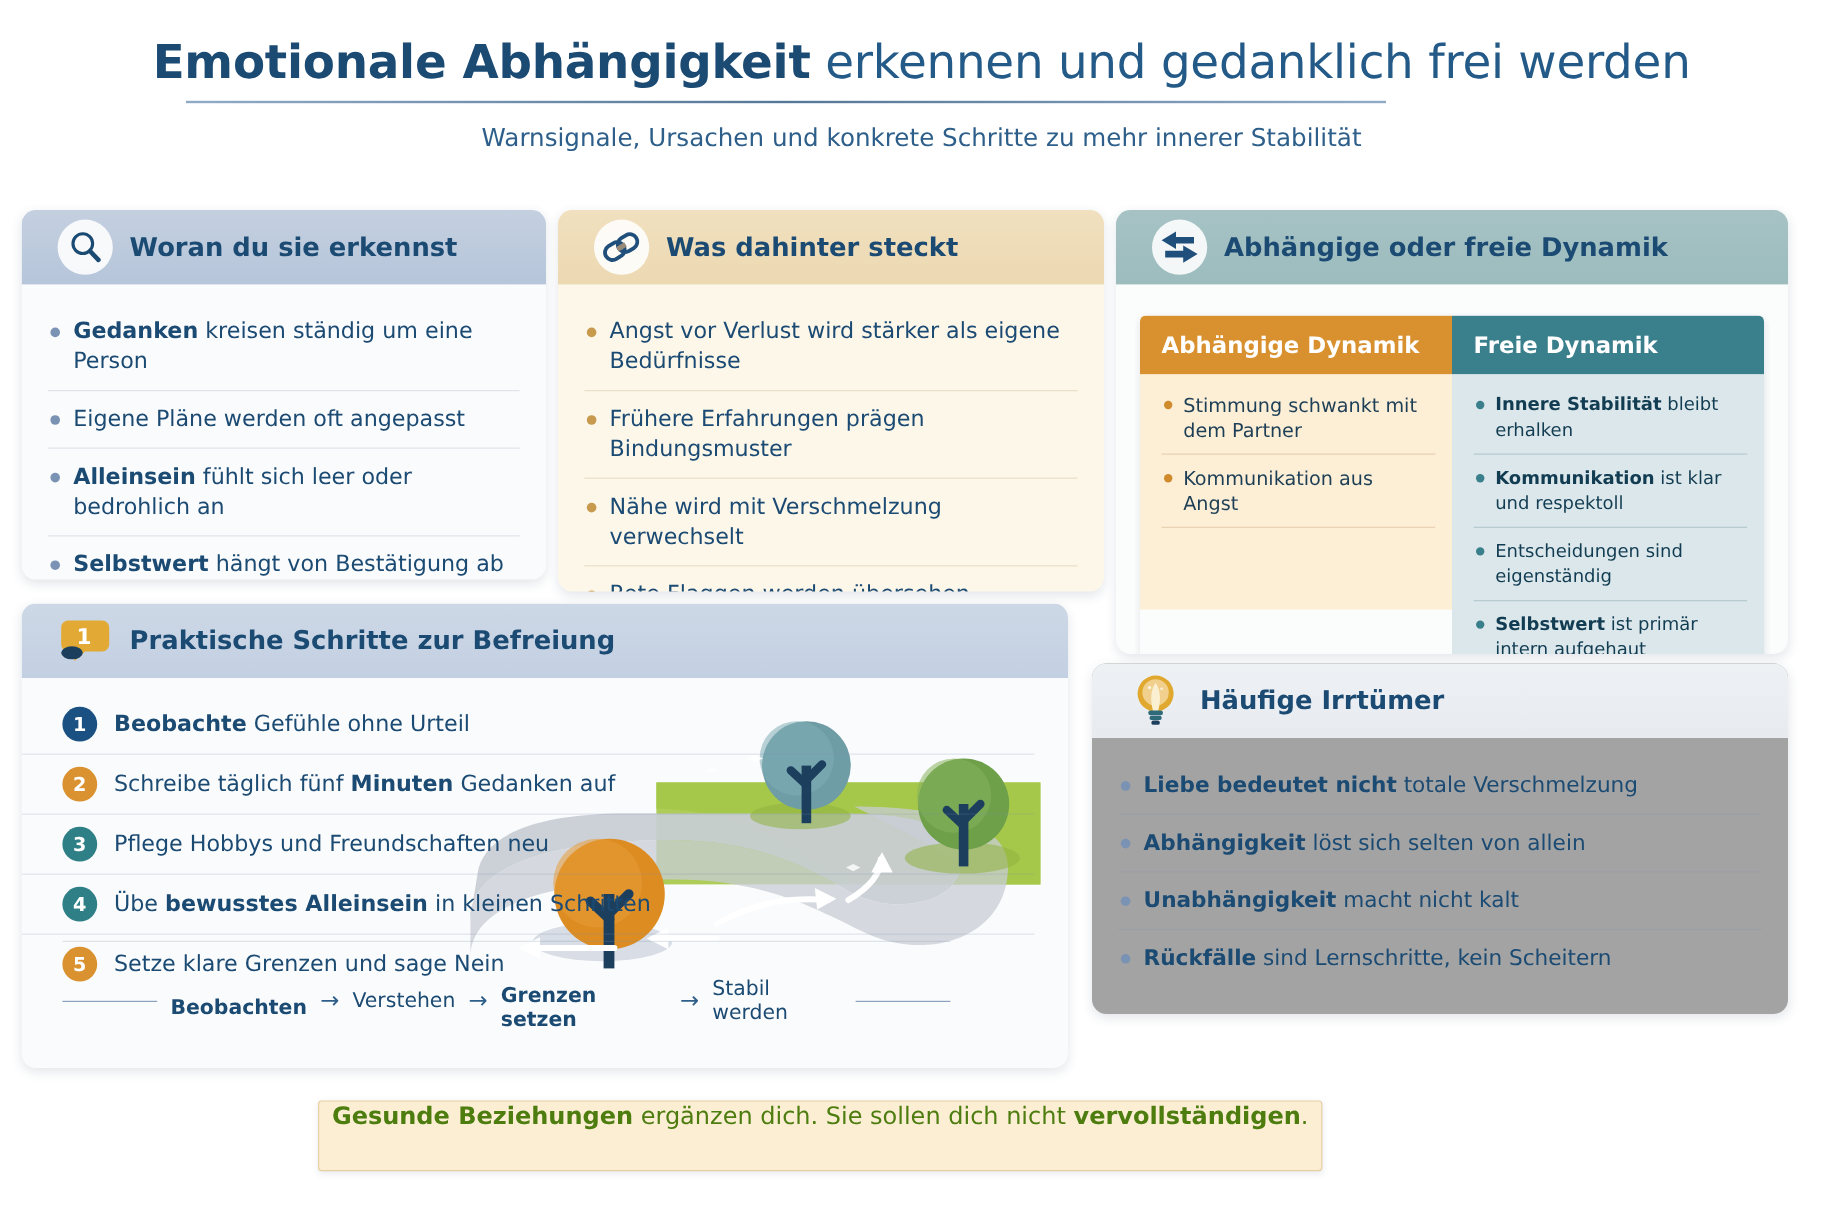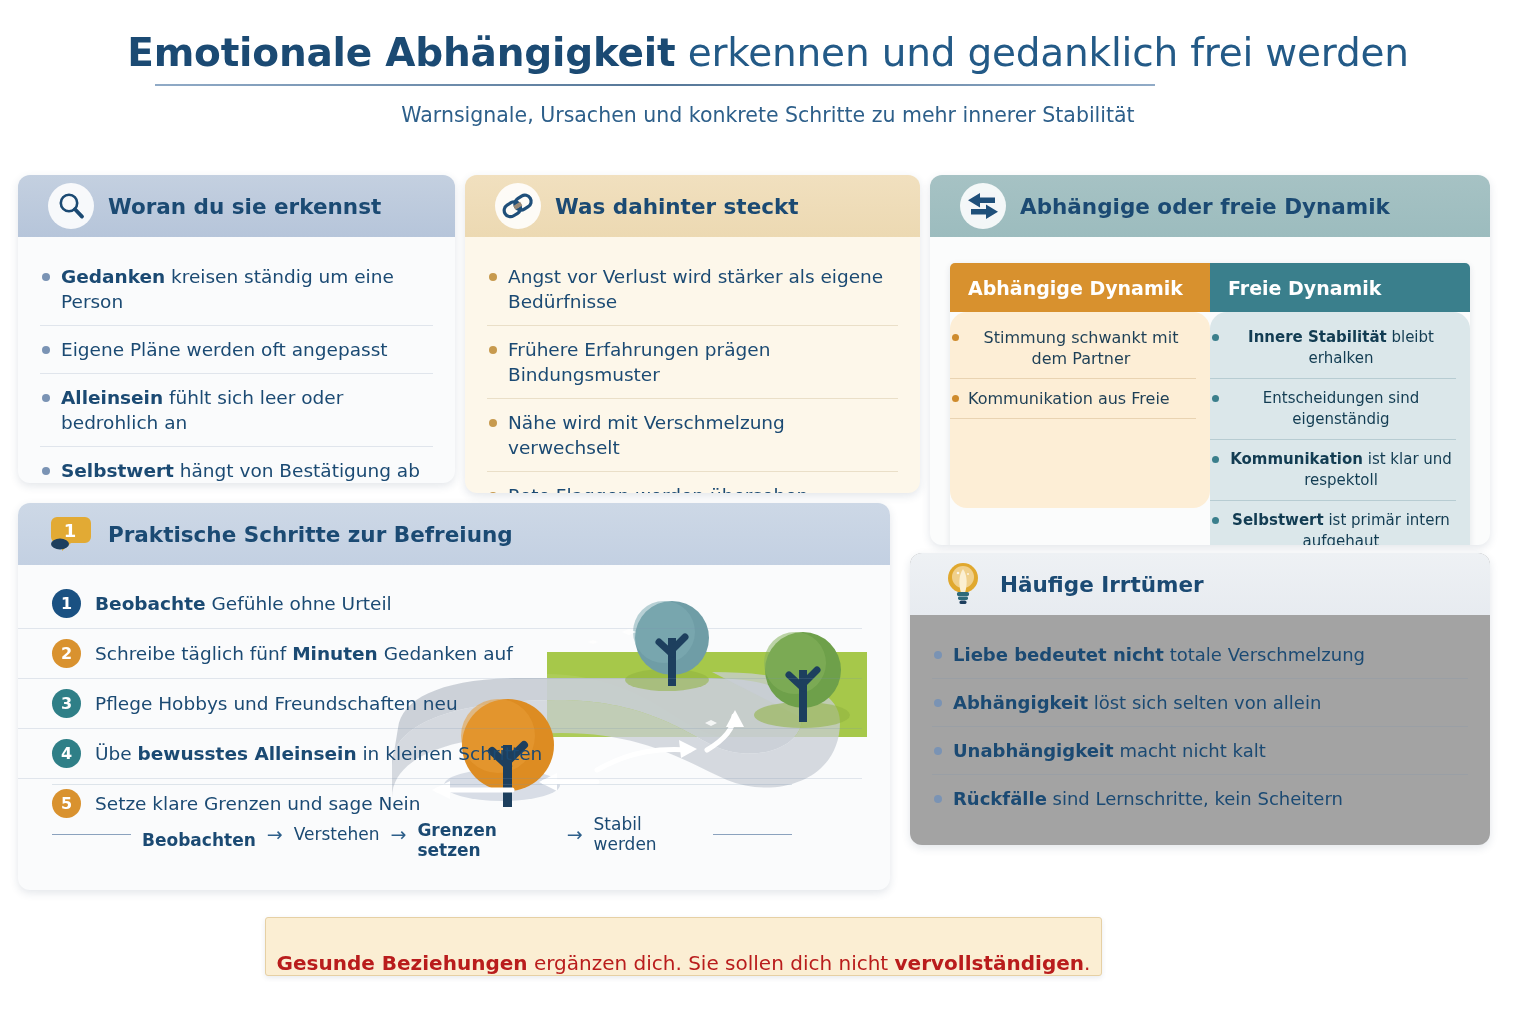--- a/index.html
+++ b/index.html
@@ -77,30 +77,30 @@
   #card-causes .dot{background:#c79a4e;}
 
   
   #card-dynamic{left:930px;top:175px;width:560px;height:370px;background:#fbfcfc;}
   #card-dynamic .card-head{background:linear-gradient(180deg,#a6c2c4,#9cbcbe);}
   .cmp{
     position:absolute;left:20px;top:88px;width:520px;
     display:flex;border-radius:5px;overflow:hidden;
     box-shadow:0 2px 6px rgba(40,60,90,.12);
   }
-  .cmp-col{width:50%;text-align:center;}
+  .cmp-col{width:50%;}
   .cmp-h{
     height:49px;display:flex;align-items:center;padding:0 18px;
     font-size:19px;font-weight:bold;color:#ffffff;white-space:nowrap;
   }
   .cmp-col.dep .cmp-h{background:#d8912e;}
   .cmp-col.free .cmp-h{background:#3a7f8c;}
   .cmp-col.dep .cmp-body{background:#fdeed6;}
   .cmp-col.free .cmp-body{background:#dbe7ea;}
-  .cmp-body{padding:6px 14px 10px 0;min-height:180px;border-radius:17px;}
+  .cmp-body{padding:6px 14px 10px 18px;min-height:180px;}
   .cmp-body ul{list-style:none;margin:0;padding:0;}
   .cmp-body li{
     display:flex;align-items:flex-start;gap:9px;
     font-size:16px;line-height:21px;padding:9px 2px;
   }
   .cmp-col.dep li{border-bottom:1px solid rgba(190,150,95,.30);color:#1d3f56;}
   .cmp-col.free li{border-bottom:1px solid rgba(110,145,160,.32);color:#123c52;}
   .cmp-col.dep .dot{background:#cf8b2c;width:7px;height:7px;margin-top:7px;}
   .cmp-col.free .dot{background:#3a7f8c;width:7px;height:7px;margin-top:7px;}
   .cmp-col.free li{font-size:15px;}
@@ -136,22 +136,22 @@
   
   #card-myths{left:910px;top:553px;width:580px;height:292px;background:#a3a3a3;}
   #card-myths .card-head{background:linear-gradient(180deg,#eef1f4,#e7ebf0);}
   #card-myths ul.blist li{font-size:18px;}
 
   
   #footer-banner{
     position:absolute;left:265px;top:917px;width:835px;height:57px;
     background:#fbeed3;border:1px solid #e6d0a4;border-radius:3px;
     box-shadow:0 2px 5px rgba(40,60,90,.10);
-    display:flex;align-items:flex-end;justify-content:center;
-    font-size:20px;color:#b91c1c;white-space:nowrap;
+    display:flex;align-items:flex-start;justify-content:center;
+    font-size:20px;color:#4d7c0f;white-space:nowrap;
   }
 </style>
 </head>
 <body>
 
 <div class="page">
 
   <div class="title">
     <span class="strong">Emotionale Abhängigkeit</span><span class="light"> erkennen und gedanklich frei werden</span>
   </div>
@@ -241,40 +241,40 @@
       <div class="cmp-col dep">
         <div class="cmp-h">Abhängige Dynamik</div>
         <div class="cmp-body">
           <ul>
             <li>
                 <span class="dot"></span>
                 <span><span class="b"></span><span>Stimmung schwankt mit dem Partner</span></span>
               </li>
             <li>
                 <span class="dot"></span>
-                <span><span class="b"></span><span>Kommunikation aus Freie</span></span>
+                <span><span class="b"></span><span>Kommunikation aus Angst</span></span>
               </li>
           </ul>
         </div>
       </div>
       <div class="cmp-col free">
         <div class="cmp-h">Freie Dynamik</div>
         <div class="cmp-body">
           <ul>
             <li>
                 <span class="dot"></span>
                 <span><span class="b">Innere Stabilität</span><span> bleibt erhalken</span></span>
               </li>
             <li>
                 <span class="dot"></span>
+                <span><span class="b">Kommunikation</span><span> ist klar und respektoll</span></span>
+              </li>
+            <li>
+                <span class="dot"></span>
                 <span><span class="b"></span><span>Entscheidungen sind eigenständig</span></span>
-              </li>
-            <li>
-                <span class="dot"></span>
-                <span><span class="b">Kommunikation</span><span> ist klar und respektoll</span></span>
               </li>
             <li>
                 <span class="dot"></span>
                 <span><span class="b">Selbstwert</span><span> ist primär intern aufgehaut</span></span>
               </li>
           </ul>
         </div>
       </div>
     </div>
   </div>

